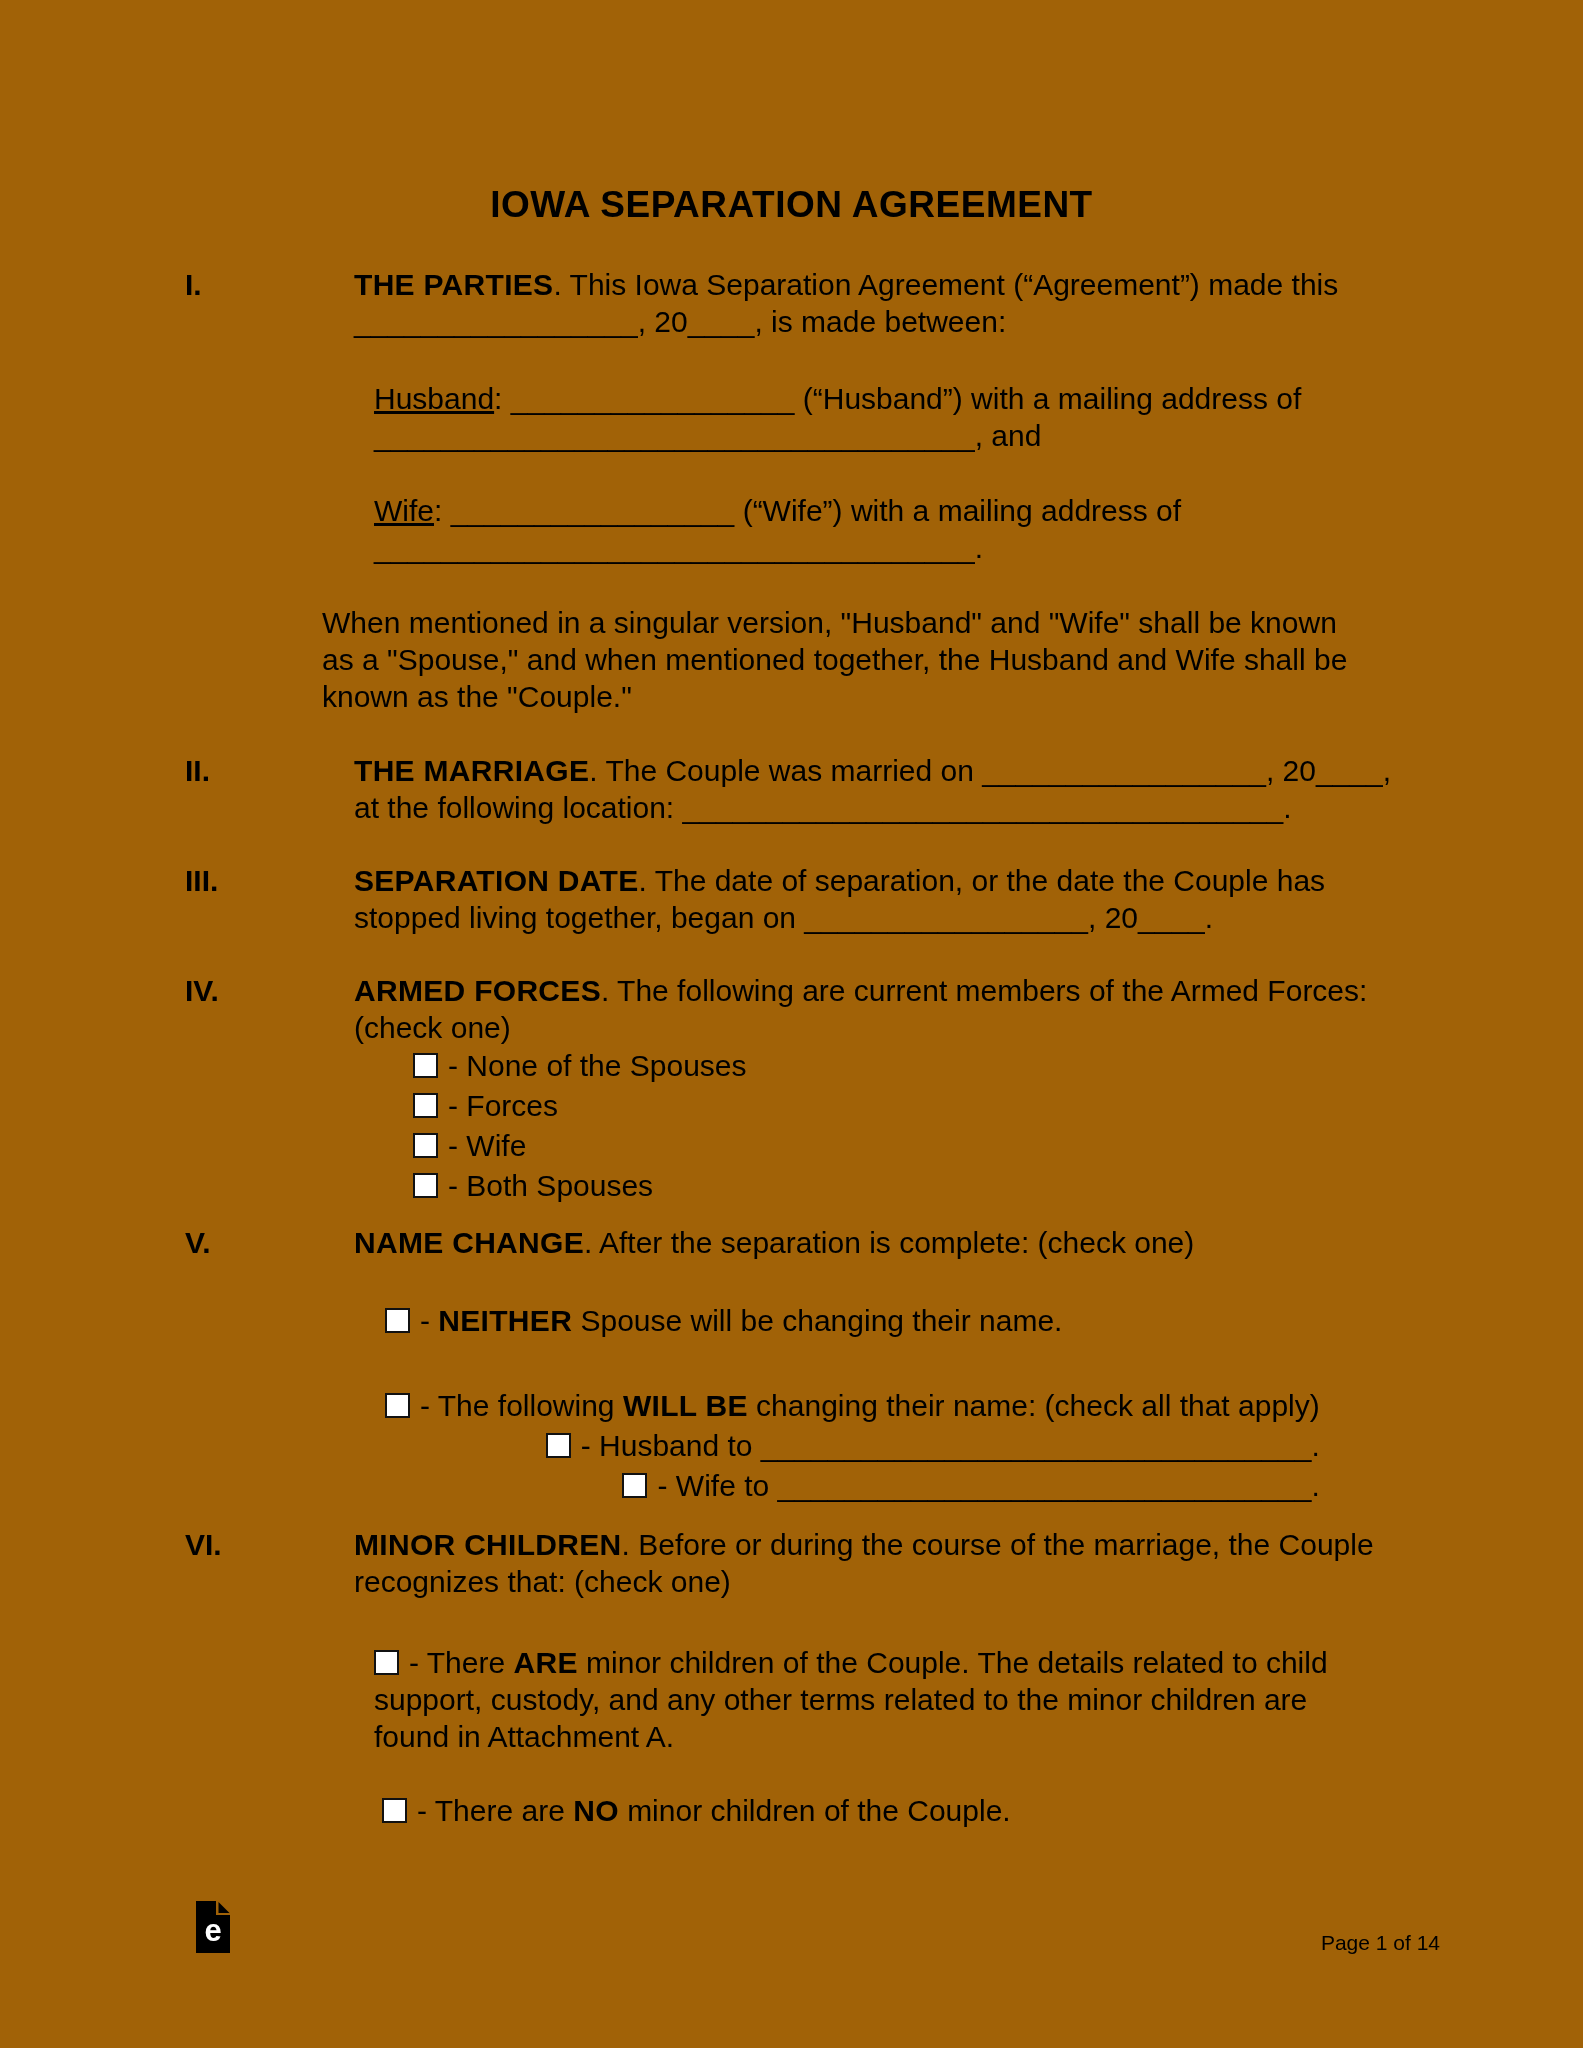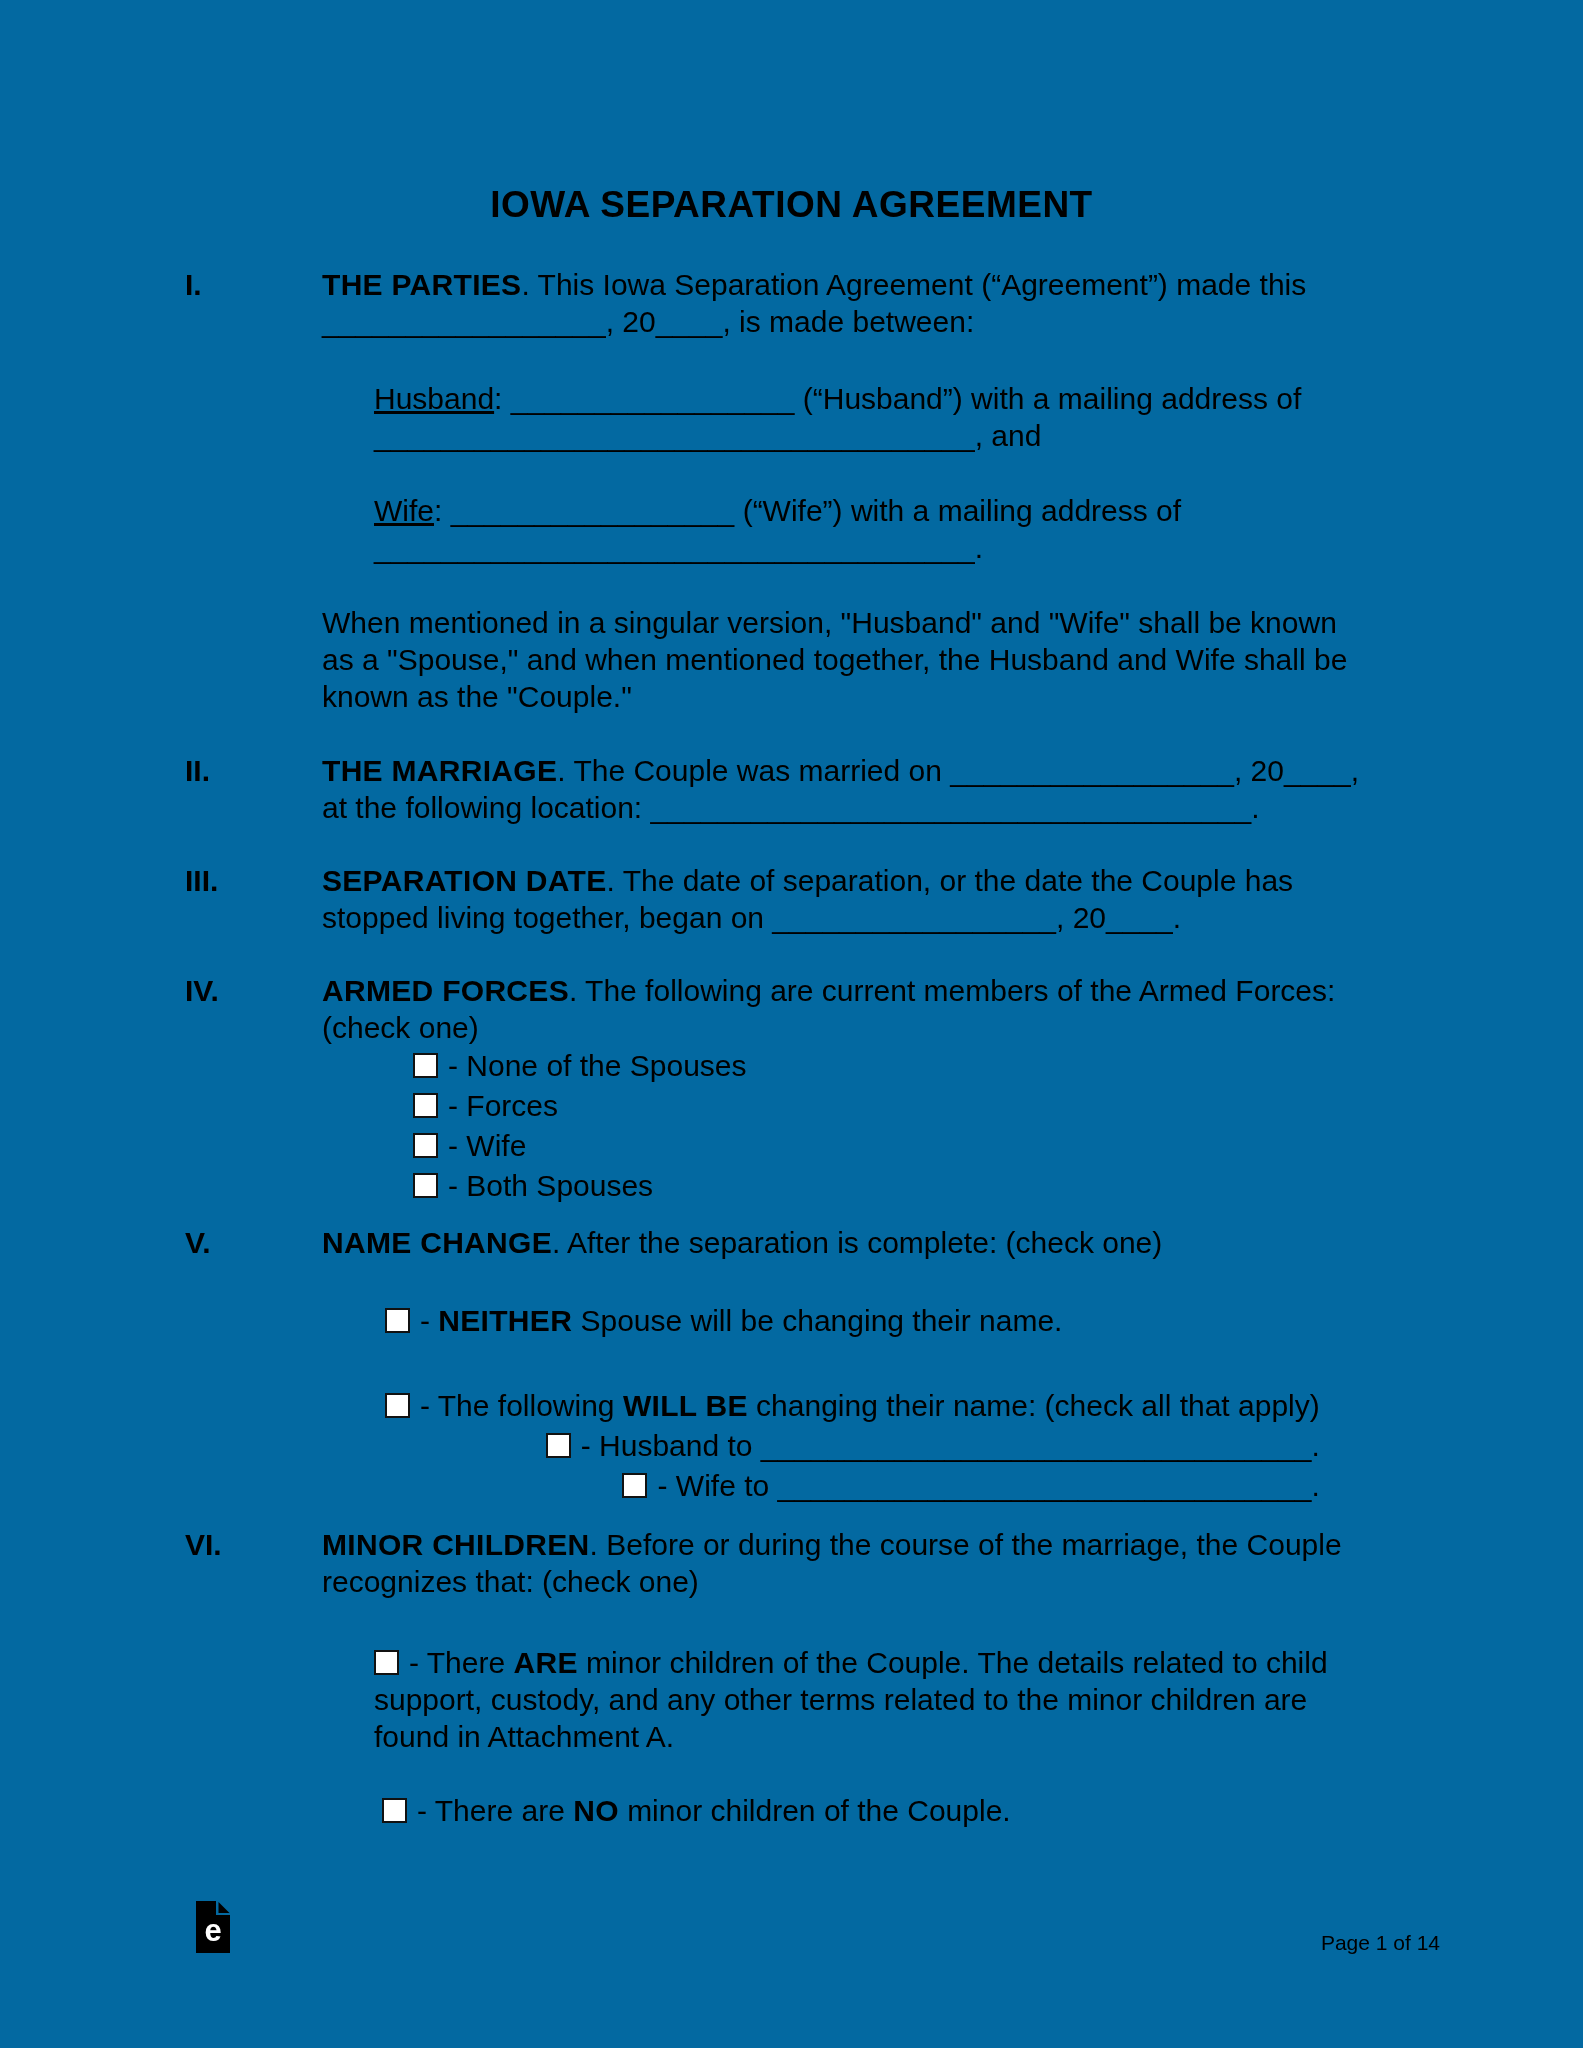--- a/index.html
+++ b/index.html
@@ -1,39 +1,39 @@
 <!DOCTYPE html>
 <html><head>
 <meta charset="utf-8">
 <style>
   html,body{margin:0;padding:0;background:#ffffff;}
   .page{
     position:relative;
     width:1583px;
     height:2048px;
-    background:#0369a1;
+    background:#a16207;
     color:#000000;
     font-family:"Liberation Sans", sans-serif;
     font-size:30px;
     line-height:37px;
     overflow:hidden;
   }
   .abs{position:absolute;}
   .title{
     position:absolute;
     top:183px;left:0;width:100%;
     text-align:center;
     font-size:37px;
     line-height:44px;
     font-weight:bold;
     letter-spacing:0.5px;
   }
   .sec{display:flex;left:185px;width:1270px;}
   .numeral{width:137px;flex-shrink:0;font-weight:bold;}
-  .secbody{white-space:pre-wrap;width:1120px;}
+  .secbody{white-space:pre-wrap;width:1120px;margin-left:32px;}
   .para{white-space:pre-wrap;width:1090px;}
   .b{font-weight:bold;letter-spacing:0.3px;}
   .u{text-decoration:underline;margin-top:29px;}
   .cb{
     display:inline-block;
     width:21px;height:21px;
     border:2px solid #111;
     margin-right:10px;
     vertical-align:-2px;
     background:#fff;

